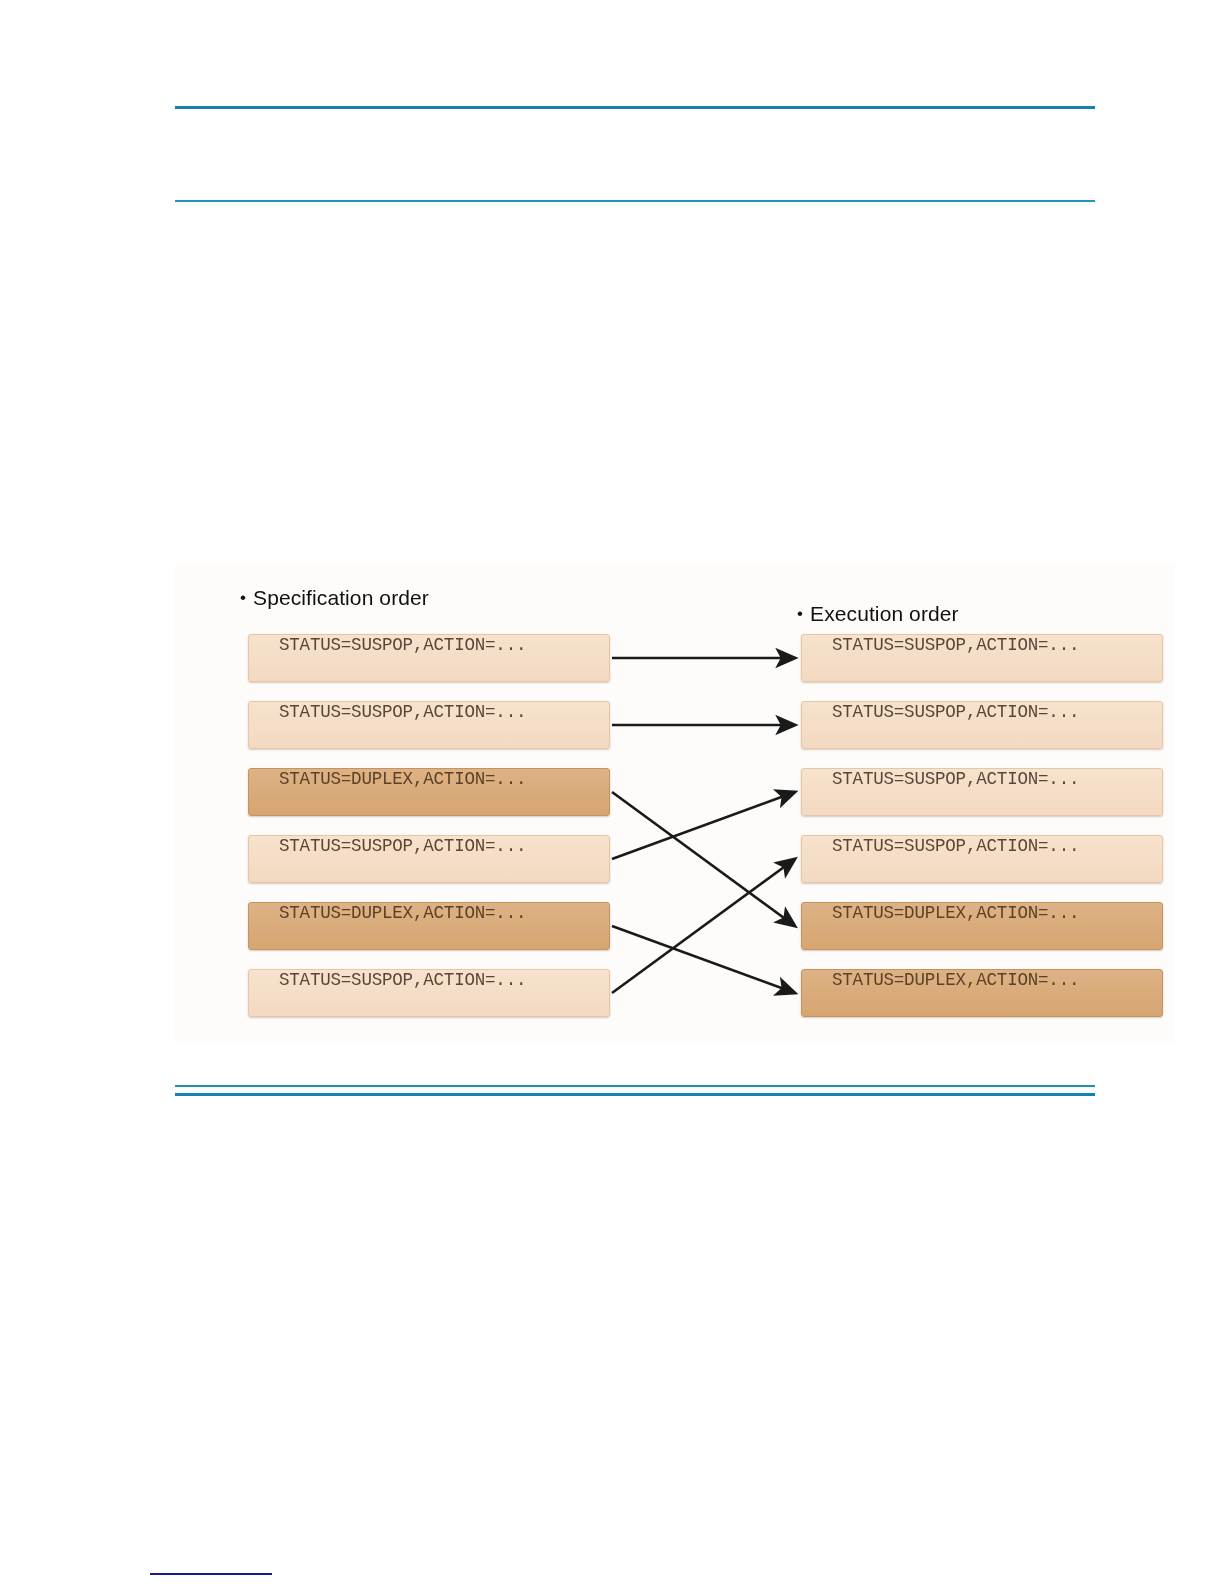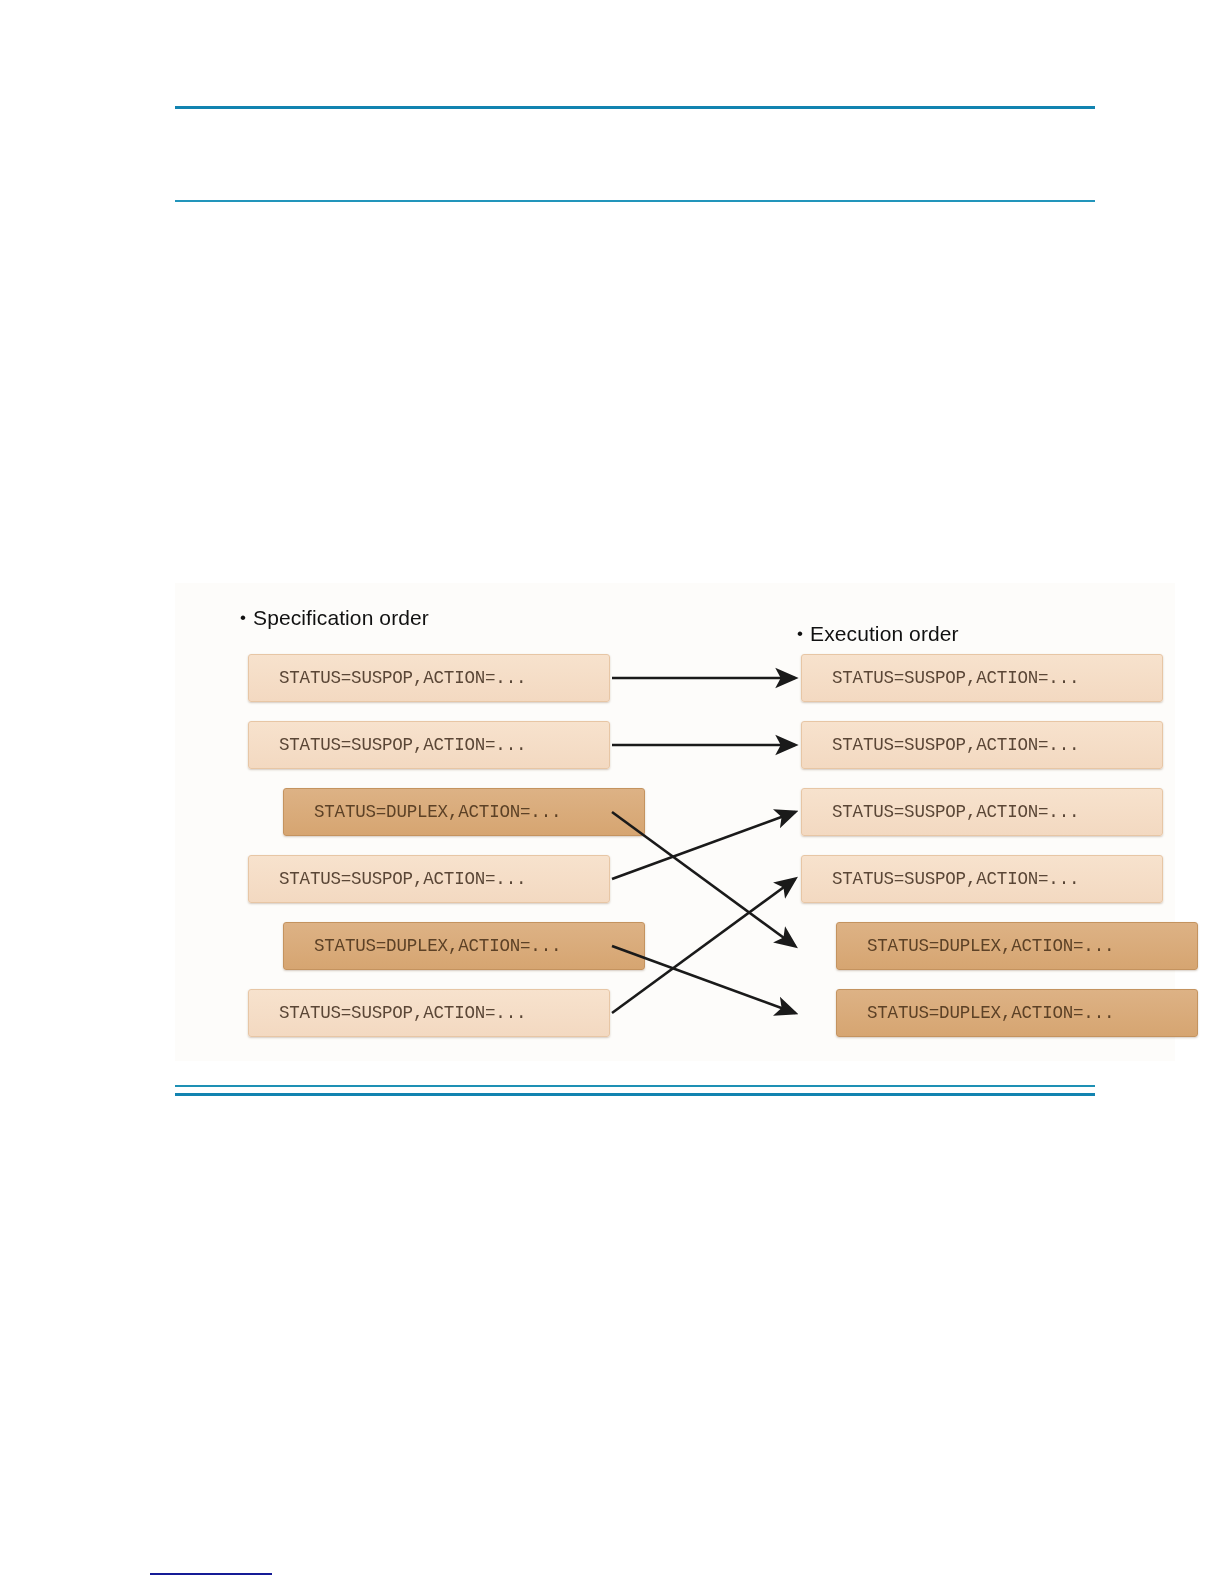--- a/index.html
+++ b/index.html
@@ -48,21 +48,21 @@
     top: 1573px;
     width: 122px;
     height: 2px;
     background: #151b96;
   }
 
   
   .figure {
     position: absolute;
     left: 175px;
-    top: 583px;
+    top: 563px;
     width: 1000px;
     height: 478px;
     background: #fdfcfa;
   }
 
   .col-heading {
     position: absolute;
     font-family: "Liberation Sans", sans-serif;
     font-size: 21px;
     font-weight: 500;
@@ -79,38 +79,37 @@
   .heading-left  { left: 65px;  top: 23px; }
   .heading-right { left: 622px; top: 23px; margin-top: 16px; }
 
   
   .box {
     position: absolute;
     height: 48px;
     border-radius: 3px;
     box-sizing: border-box;
     display: flex;
-    align-items: center;
+    align-items: flex-start;
     font-family: "Liberation Mono", "DejaVu Sans Mono", monospace;
     font-size: 17.5px;
     letter-spacing: -0.2px;
     color: #5a4636;
     box-shadow: 0 1px 2px rgba(120, 90, 60, 0.30);
   }
   .box .txt { padding-left: 30px; white-space: nowrap; }
 
   .box.light {
     background: linear-gradient(180deg, #f7e2cd 0%, #f3d9c1 100%);
     border: 1px solid #e7c6a5;
   }
   .box.dark {
     background: linear-gradient(180deg, #ddb285 0%, #d6a571 100%);
     border: 1px solid #c4935f;
     color: #5c4126;
-    margin-left: 35px;
   }
 
   .col-left  .box { left: 73px;  width: 362px; }
   .col-right .box { left: 626px; width: 362px; }
 
   .r1 { top: 71px;  }
   .r2 { top: 138px; }
   .r3 { top: 205px; }
   .r4 { top: 272px; }
   .r5 { top: 339px; }

